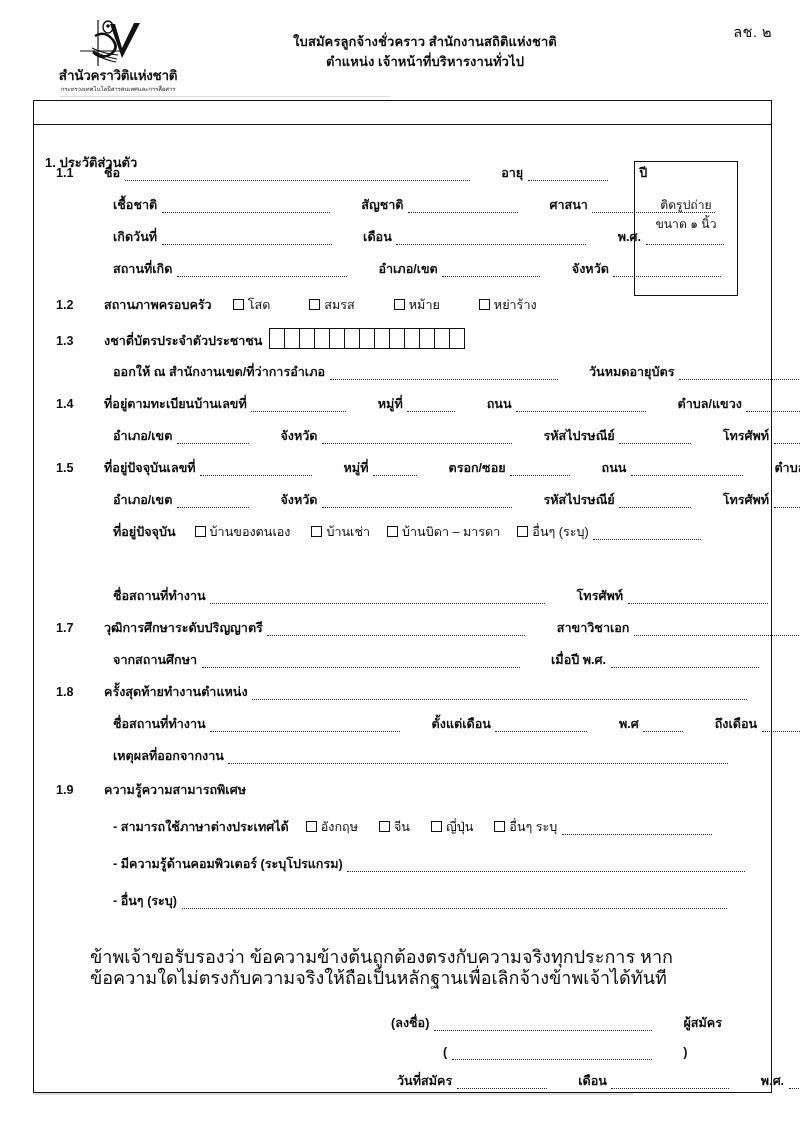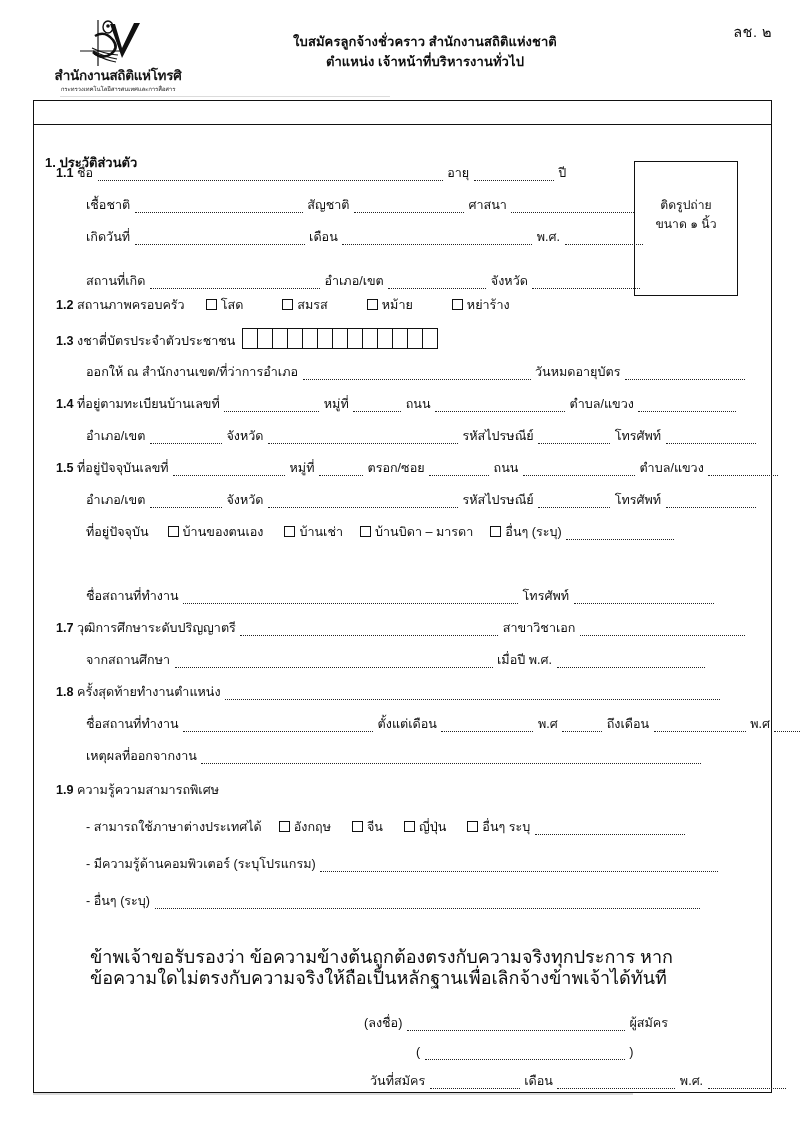--- a/index.html
+++ b/index.html
@@ -108,21 +108,21 @@
     width: 100%;
     height: 967px;
   }
 
   .row {
     position: absolute;
     font-size: 12.6px;
     line-height: 16px;
     white-space: nowrap;
   }
-  .lbl { font-weight: normal; }
+  .lbl { font-weight: bold; margin-left: 27px; }
   .num { font-weight: bold; }
 
   
   .dots {
     display: inline-block;
     vertical-align: bottom;
     border-bottom: 1.7px dotted #222;
     height: 11px;
     margin: 0 1px;
   }
@@ -215,21 +215,21 @@
         <line x1="12" y1="33" x2="52" y2="33" stroke="#111" stroke-width="1.2"></line>
         <path d="M42 6 L54 40 L72 5 L66 5 L54 30 L47 6 Z" fill="#111"></path>
         <ellipse cx="40" cy="9" rx="5" ry="6" fill="none" stroke="#111" stroke-width="1.4"></ellipse>
         <circle cx="40" cy="8" r="1.8" fill="#111"></circle>
         <path d="M27 18 q10 -6 18 4 q6 8 -2 14 q-9 6 -18 -2" fill="none" stroke="#111" stroke-width="2.6"></path>
         <path d="M24 30 q12 6 26 7" fill="none" stroke="#111" stroke-width="1.1"></path>
         <path d="M25 33 q12 6 24 8" fill="none" stroke="#111" stroke-width="1.1"></path>
         <path d="M26 36 q11 6 22 8" fill="none" stroke="#111" stroke-width="1.1"></path>
       </svg>
     </div>
-    <div class="logo-name">สำนักงานสถิติแห่โทรศิ</div>
+    <div class="logo-name">สำนัวคราวิติแห่งชาติ</div>
     <div class="logo-sub">กระทรวงเทคโนโลยีสารสนเทศและการสื่อสาร</div>
   </div>
 
   <div class="title-block">
     <div class="title-line">ใบสมัครลูกจ้างชั่วคราว สำนักงานสถิติแห่งชาติ</div>
     <div class="title-line">ตำแหน่ง เจ้าหน้าที่บริหารงานทั่วไป</div>
   </div>
 </div>
 
 <div class="form-frame">
@@ -265,21 +265,21 @@
 
     <div class="row" style="left:52px; top:104px;">
       <span class="lbl">เกิดวันที่</span>
       <span class="dots" style="width:170px;"></span>
       <span class="lbl">เดือน</span>
       <span class="dots" style="width:190px;"></span>
       <span class="lbl">พ.ศ.</span>
       <span class="dots" style="width:78px;"></span>
     </div>
 
-    <div class="row" style="left:52px; top:148px;">
+    <div class="row" style="left:52px; top:136px;">
       <span class="lbl">สถานที่เกิด</span>
       <span class="dots" style="width:170px;"></span>
       <span class="lbl">อำเภอ/เขต</span>
       <span class="dots" style="width:98px;"></span>
       <span class="lbl">จังหวัด</span>
       <span class="dots" style="width:108px;"></span>
     </div>
 
     <div class="row" style="left:22px; top:172px;">
       <span class="num">1.2</span>

